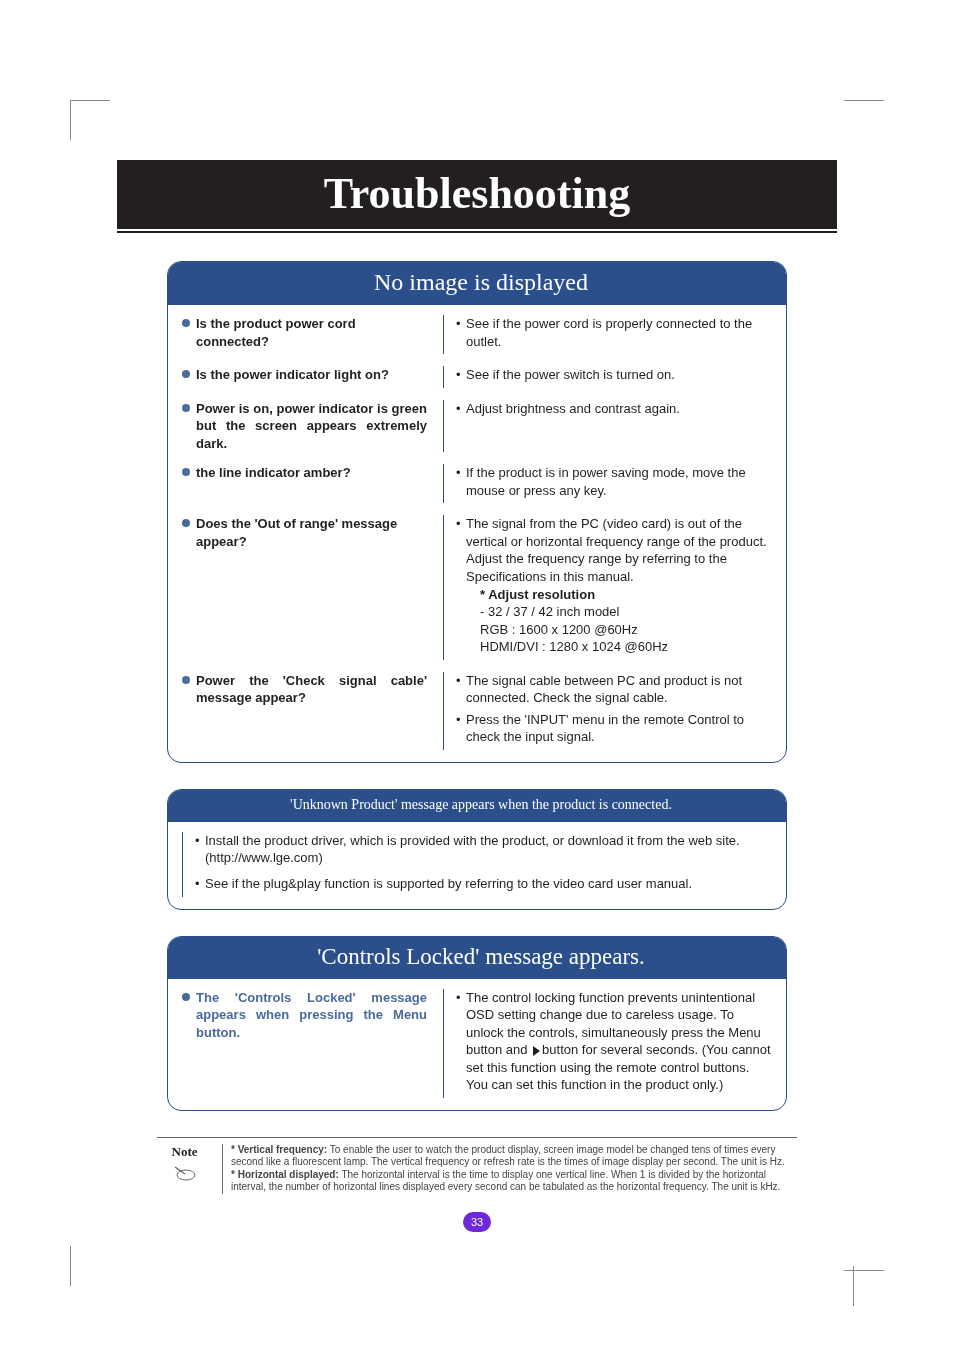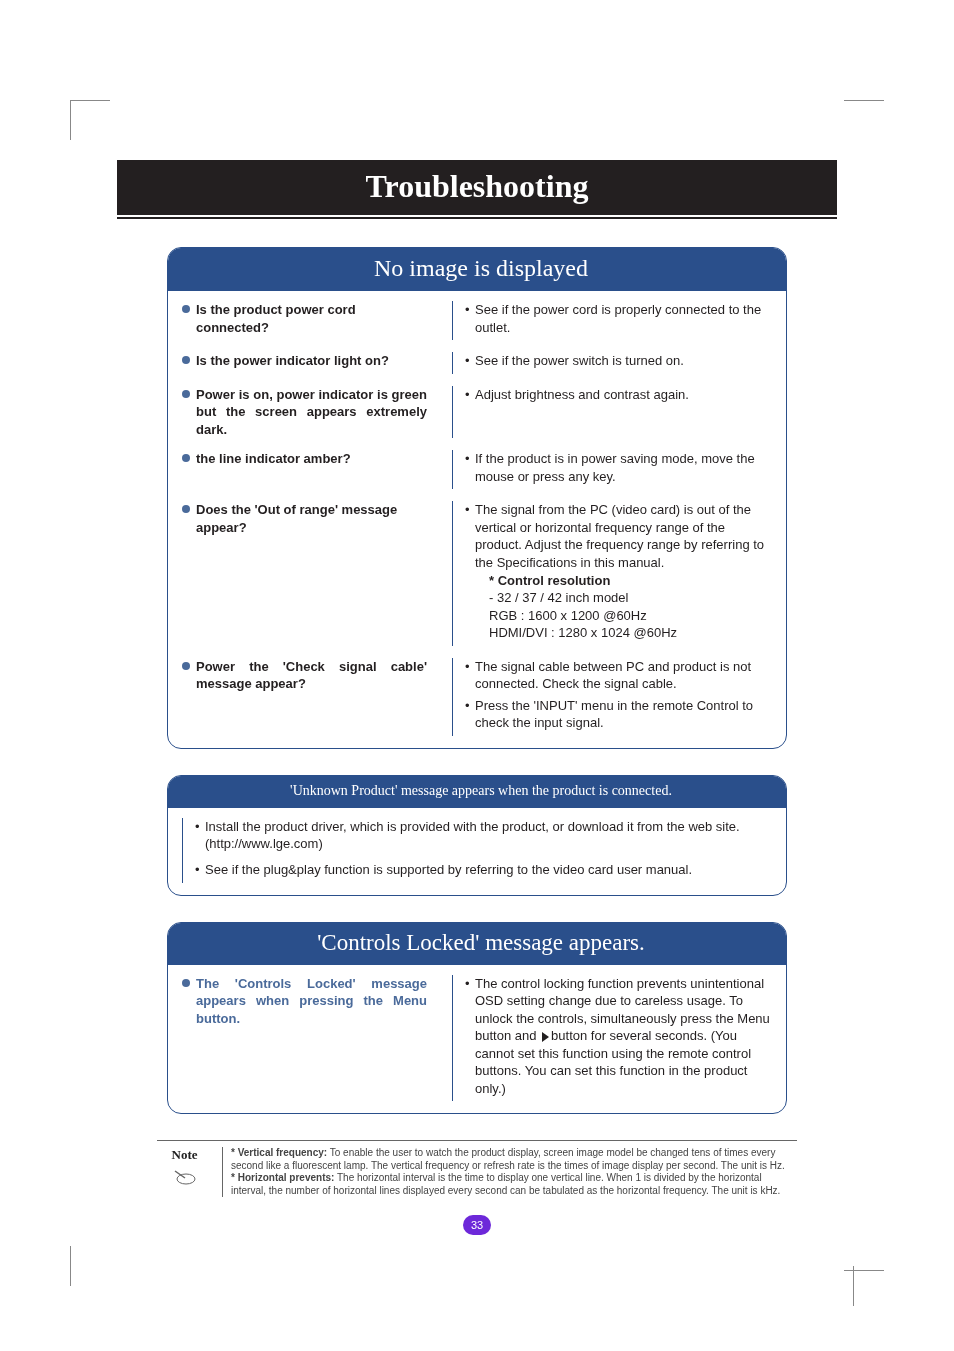--- a/index.html
+++ b/index.html
@@ -19,21 +19,21 @@
   .crop-br-h { position:absolute; bottom:80px; right:70px; width:40px; border-bottom:1px solid #888; }
   .crop-br-v { position:absolute; bottom:45px; right:100px; height:40px; border-right:1px solid #888; }
 
   .content { width: 720px; margin: 100px auto 0 auto; }
 
   .title-bar {
     background: #231f20;
     color: #fff;
     font-family: Georgia, 'Times New Roman', serif;
     font-weight: bold;
-    font-size: 32px;
+    font-size: 44px;
     text-align: center;
     padding: 8px 0 10px 0;
     margin-bottom: 2px;
   }
   .title-underline { border-bottom: 2px solid #231f20; margin-bottom: 28px; }
 
   .tbox {
     border: 1px solid #2a4f8b;
     border-radius: 14px;
     overflow: hidden;
@@ -45,21 +45,21 @@
     color: #fff;
     font-family: Georgia, 'Times New Roman', serif;
     font-size: 24px;
     text-align: center;
     padding: 7px 6px 9px 14px;
     border-radius: 12px 12px 0 0;
   }
   .tbox-header.sm { font-size: 14px; }
   .tbox-header.md { font-size: 23px; }
   .tbox-body { padding: 10px 14px 12px 14px; font-size: 13px; line-height: 1.35; }
-  .row { display: flex; gap: 15px; margin-bottom: 12px; }
+  .row { display: flex; gap: 6px; margin-bottom: 12px; }
   .row:last-child { margin-bottom: 0; }
   .col-l { width: 255px; padding-right: 10px; }
   .col-r { flex: 1; border-left: 1px solid #2a4f8b; padding-left: 12px; }
   .col-r ul { list-style: none; }
   .col-r li { position: relative; padding-left: 10px; margin-bottom: 4px; }
   .col-r li::before { content: "•"; position: absolute; left: 0; }
   .sub { padding-left: 14px; }
   .bold { font-weight: bold; }
   .q { display: flex; align-items: flex-start; gap: 6px; font-weight: bold; color: #4a6a9a; }
   .q .dot { flex: 0 0 auto; width: 8px; height: 8px; background: #4a6a9a; border-radius: 50%; margin-top: 4px; }
@@ -173,21 +173,21 @@
         <div class="col-l">
             <div class="q q-dark">
               <span class="dot"></span>
               <span class="q-text">Does the 'Out of range' message appear?</span>
             </div>
           </div>
         <div class="col-r">
           <ul>
               <li>
             <span>The signal from the PC (video card) is out of the vertical or horizontal frequency range of the product. Adjust the frequency range by referring to the Specifications in this manual.</span>
-            <div class="sub bold">* Control resolution</div>
+            <div class="sub bold">* Adjust resolution</div>
             <div class="sub">- 32 / 37 / 42 inch model</div>
             <div class="sub">RGB : 1600 x 1200 @60Hz</div>
             <div class="sub">HDMI/DVI : 1280 x 1024 @60Hz</div>
           </li>
             </ul>
         </div>
       </div>
 
       <div class="row">
         <div class="col-l">
@@ -245,19 +245,19 @@
       <div class="note-label">Note</div>
       <span class="note-icon">
         <svg viewBox="0 0 24 18">
             <ellipse cx="13" cy="11" rx="9" ry="5" fill="none" stroke="#666" stroke-width="1"></ellipse>
             <line x1="2" y1="3" x2="12" y2="10" stroke="#666" stroke-width="1.5"></line>
           </svg>
       </span>
     </div>
     <div class="note-text">
       <div><span class="bold">* Vertical frequency:</span><span> To enable the user to watch the product display, screen image model be changed tens of times every second like a fluorescent lamp. The vertical frequency or refresh rate is the times of image display per second. The unit is Hz.</span></div>
-      <div><span class="bold">* Horizontal prevents:</span><span> The horizontal interval is the time to display one vertical line. When 1 is divided by the horizontal interval, the number of horizontal lines displayed every second can be tabulated as the horizontal frequency. The unit is kHz.</span></div>
+      <div><span class="bold">* Horizontal displayed:</span><span> The horizontal interval is the time to display one vertical line. When 1 is divided by the horizontal interval, the number of horizontal lines displayed every second can be tabulated as the horizontal frequency. The unit is kHz.</span></div>
     </div>
   </div>
 
   <div class="page-num">33</div>
 
 </div>
 
 </body></html>

